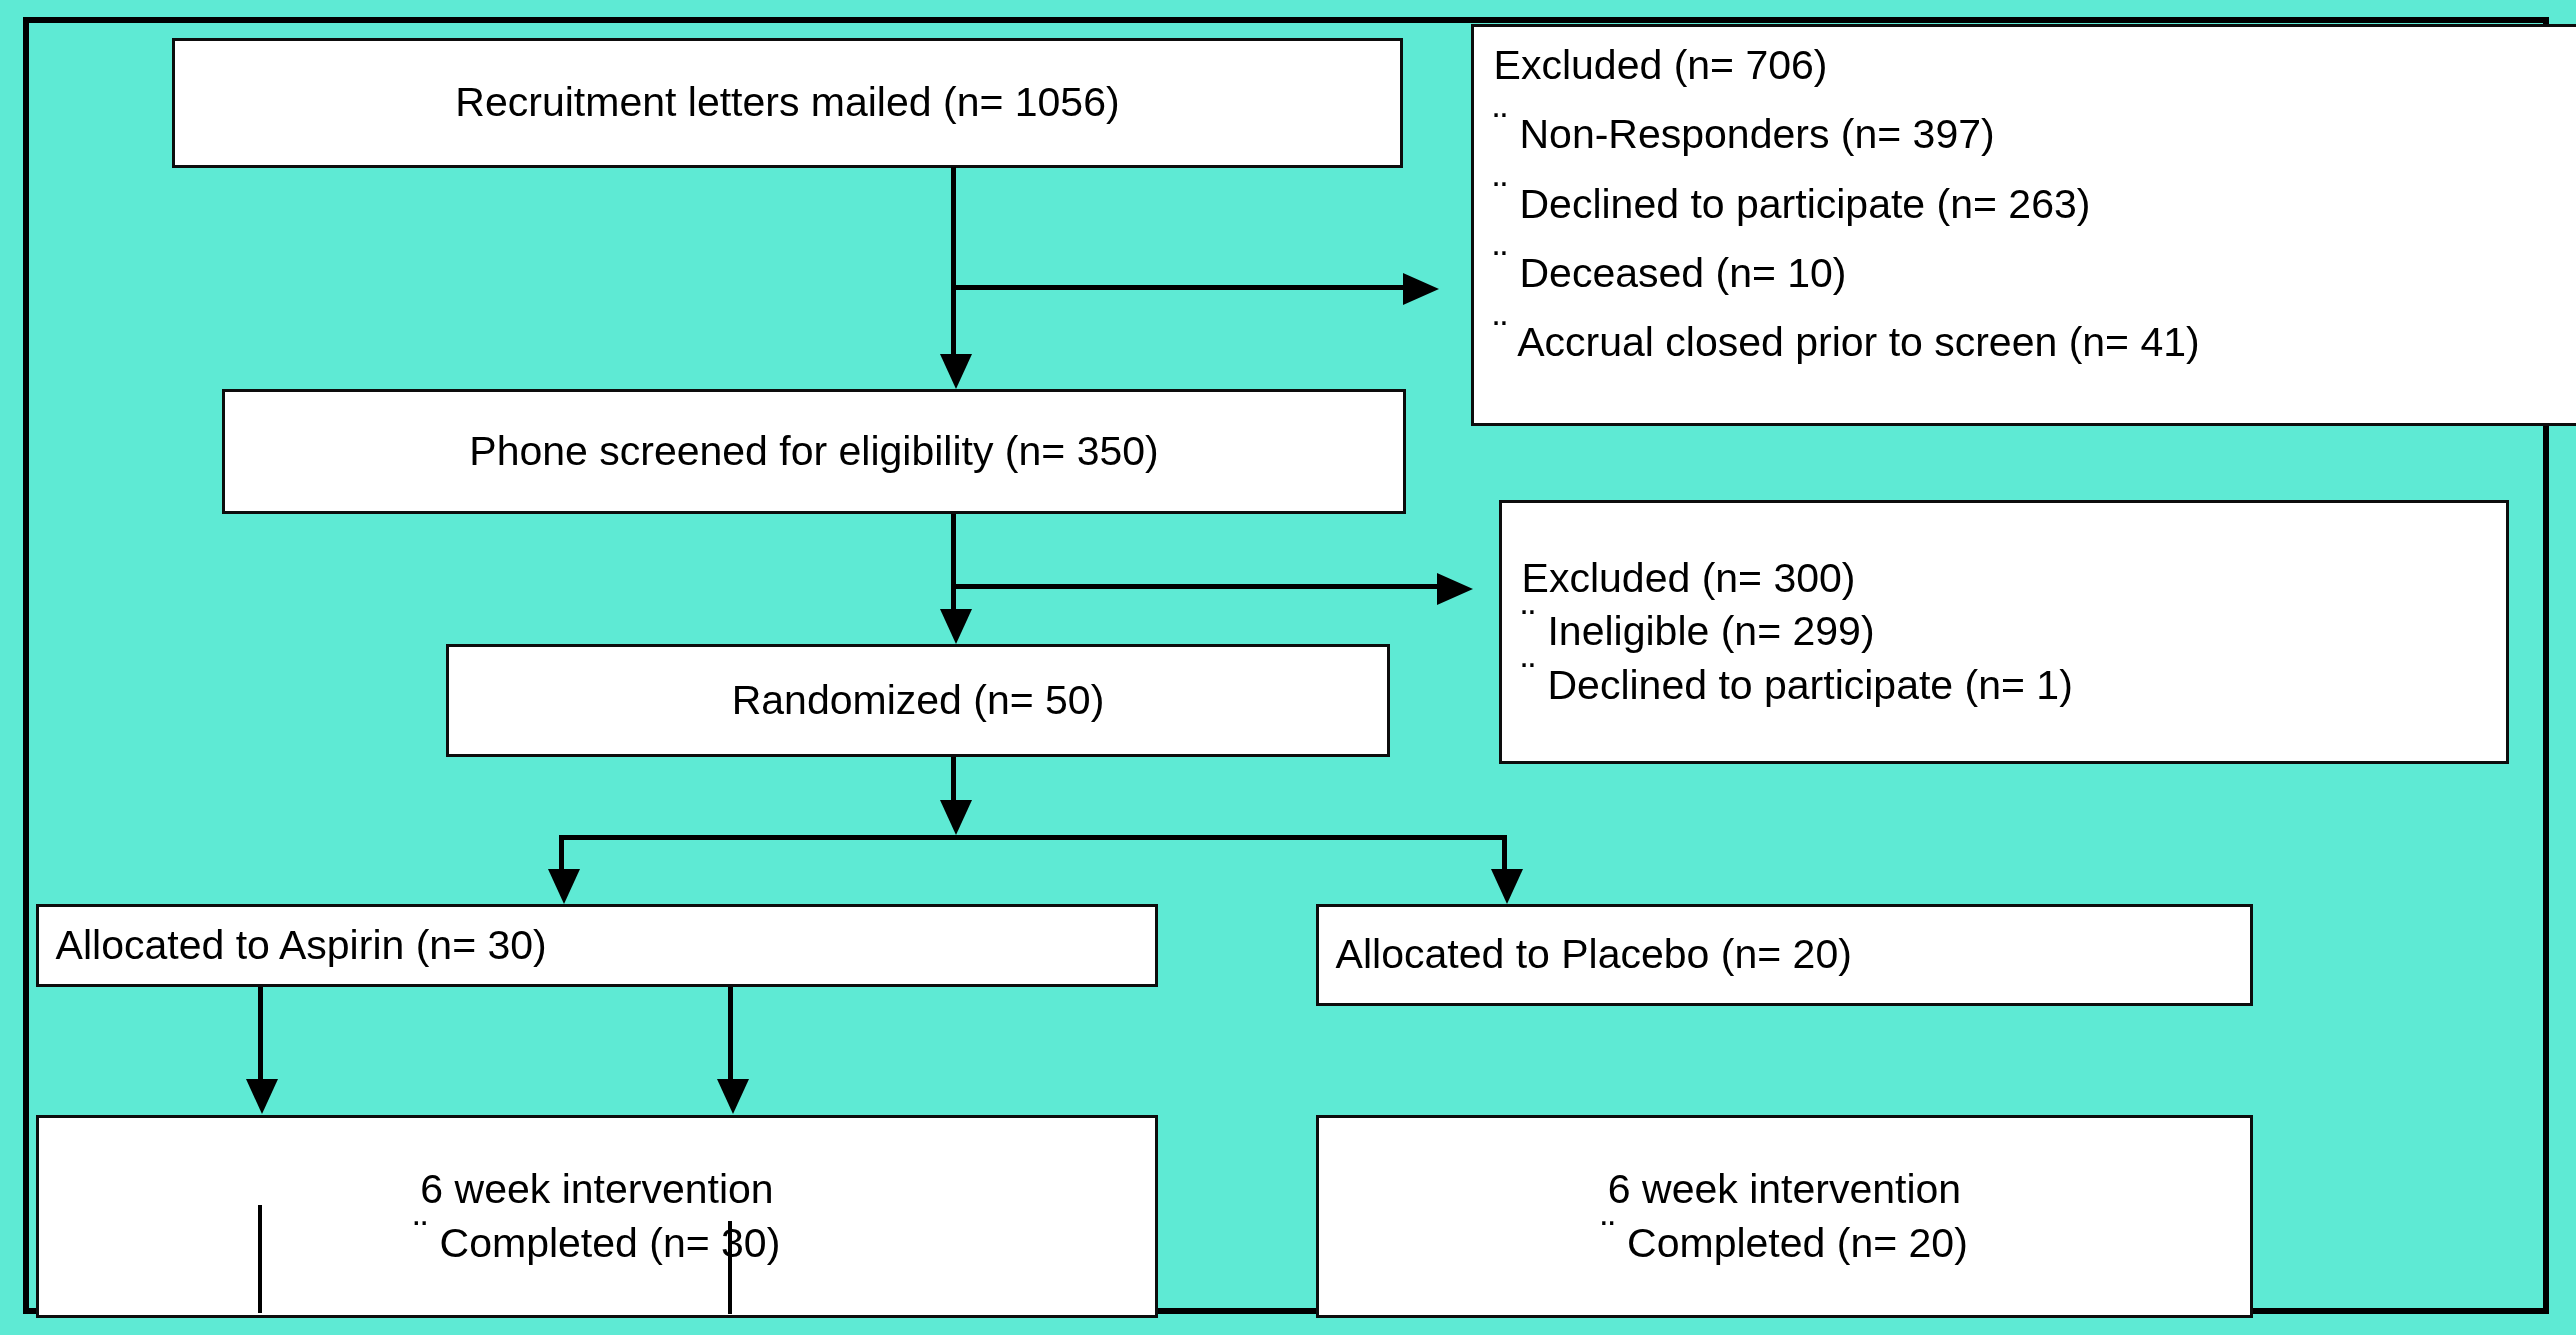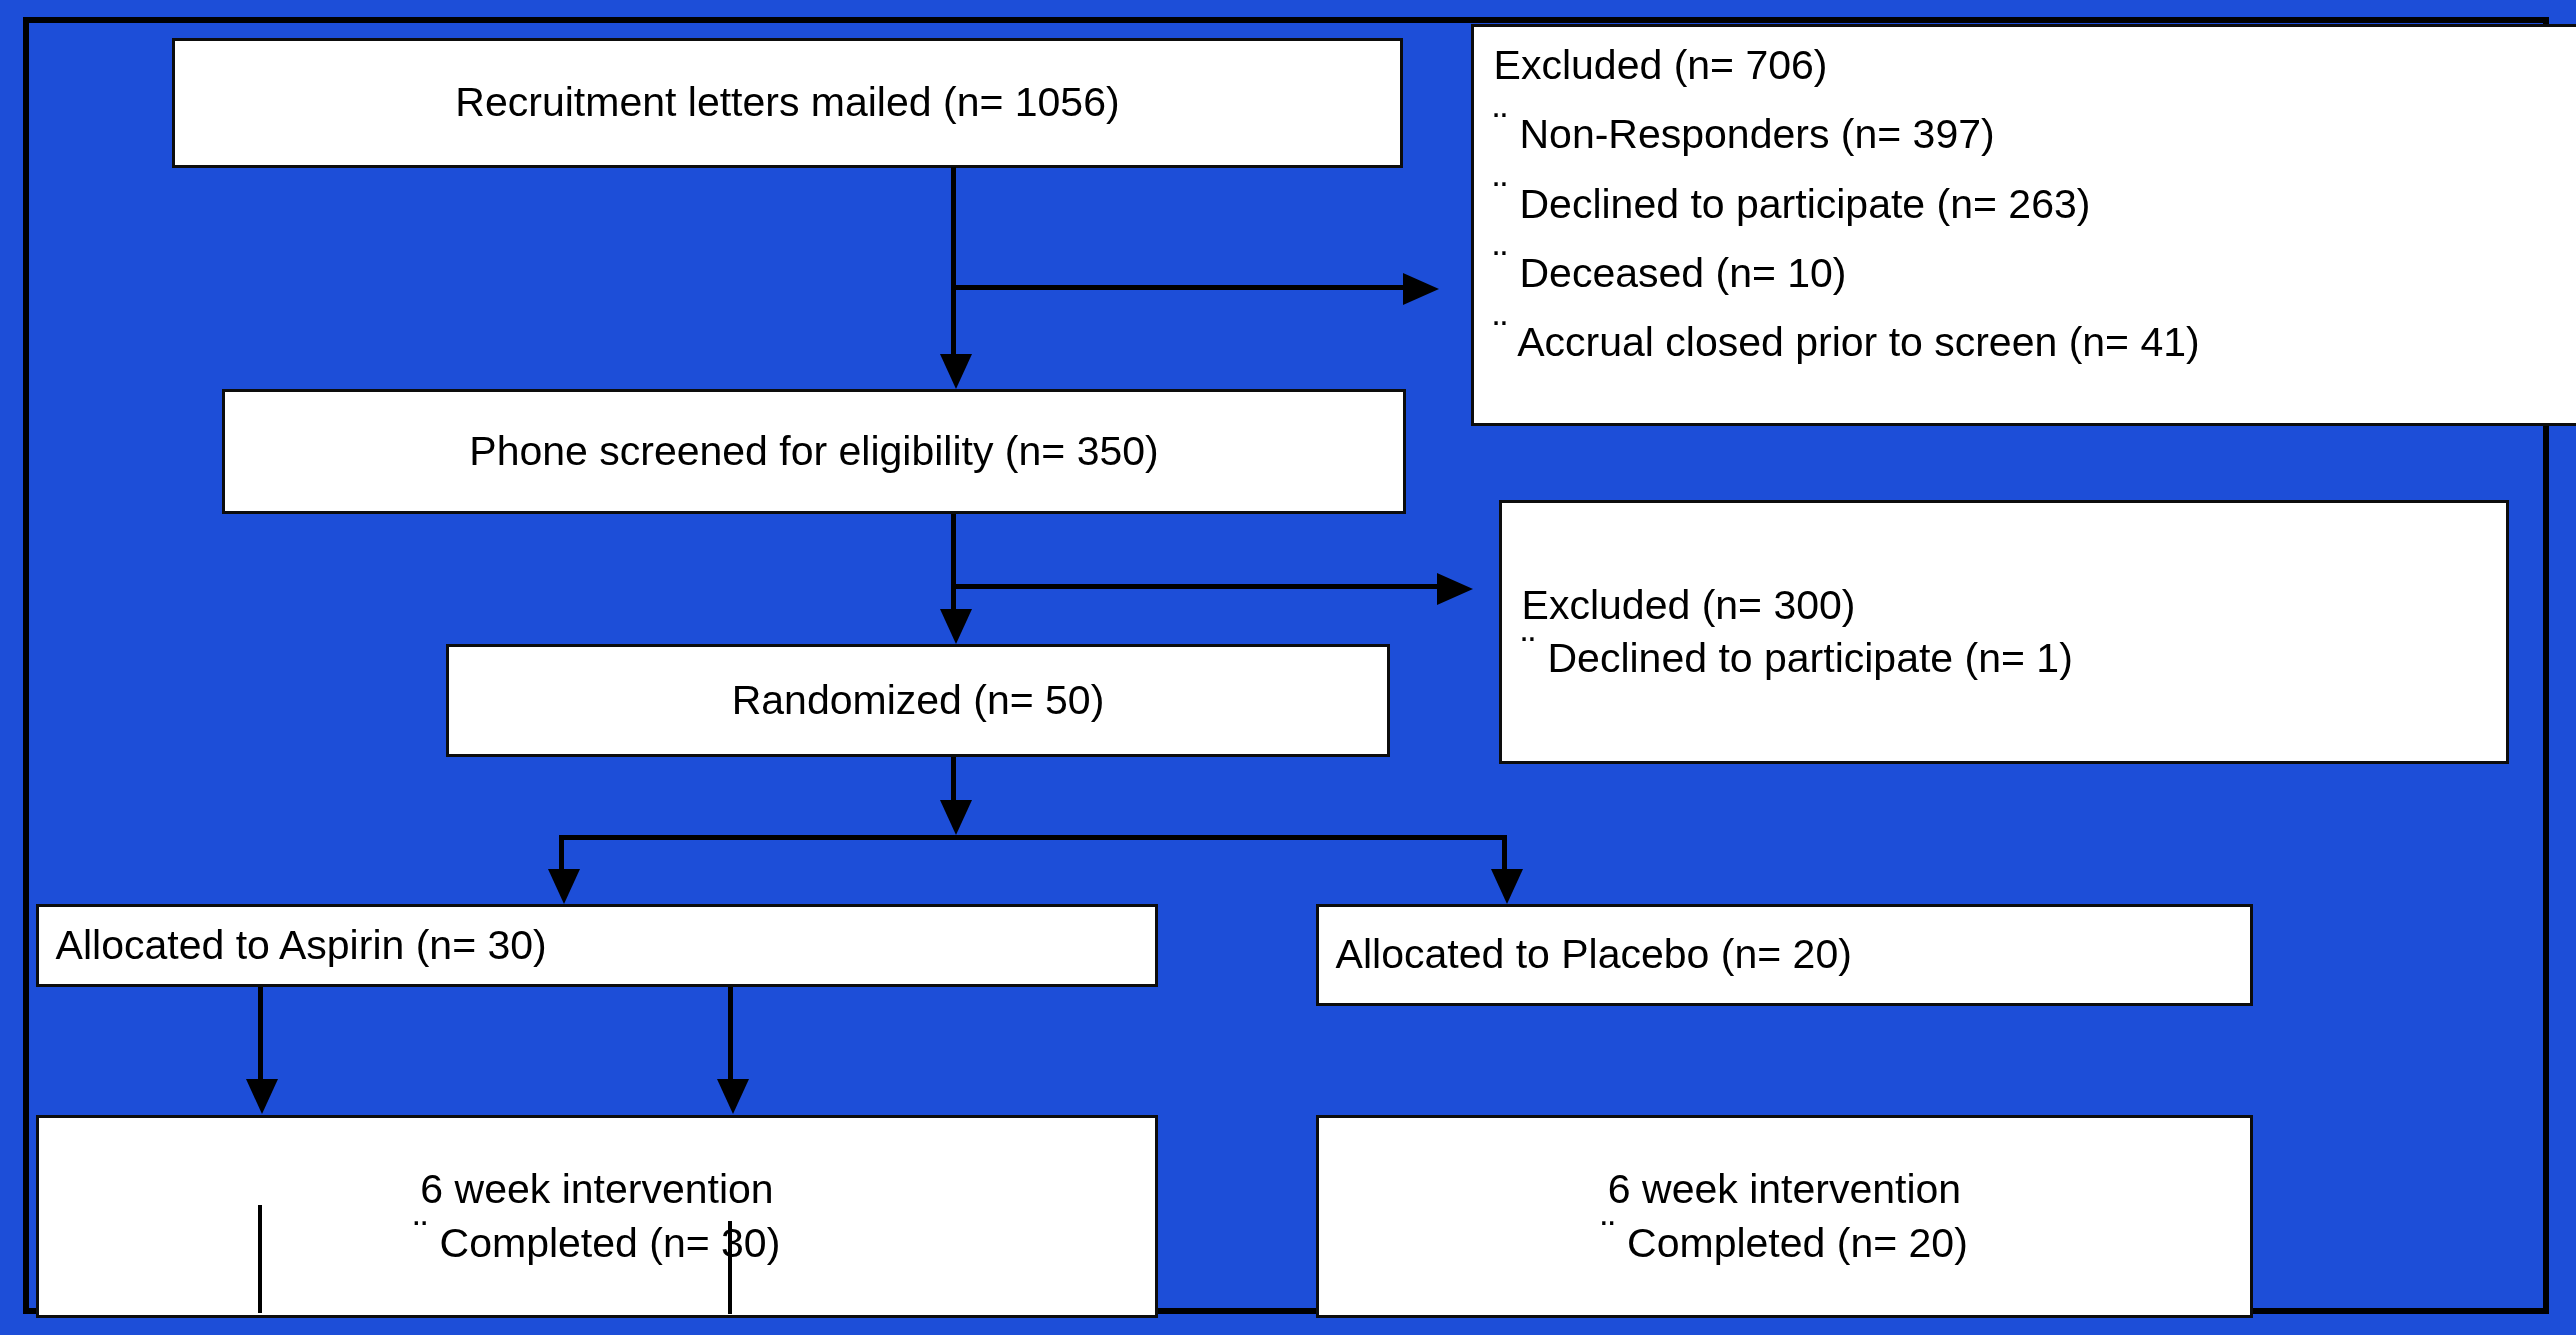--- a/index.html
+++ b/index.html
@@ -8,21 +8,21 @@
     padding: 0;
     background: #ffffff;
   }
   body {
     font-family: "Liberation Sans", sans-serif;
   }
   #stage {
     position: relative;
     width: 2576px;
     height: 1336px;
-    background: #1d4ed8;
+    background: #5eead4;
     overflow: hidden;
   }
   
   .outer-frame {
     position: absolute;
     left: 22.6px;
     top: 16.6px;
     width: 2526px;
     height: 1297px;
     border: 6.8px solid #000000;
@@ -191,20 +191,24 @@
   </div>
 
   <div class="node center" id="node-phone">
     <div class="line">Phone screened for eligibility (n= 350)</div>
   </div>
 
   <div class="node left" id="node-excluded-2">
     <div class="line">Excluded  (n=  300)</div>
     <div class="line">
       <span class="bullet-mark">¨</span>
+      <span>Ineligible (n= 299)</span>
+    </div>
+    <div class="line">
+      <span class="bullet-mark">¨</span>
       <span>Declined to participate (n= 1)</span>
     </div>
   </div>
 
   <div class="node center" id="node-randomized">
     <div class="line">Randomized  (n= 50)</div>
   </div>
 
   <div class="node left" id="node-alloc-aspirin">
     <div class="line">Allocated to Aspirin (n= 30)</div>

